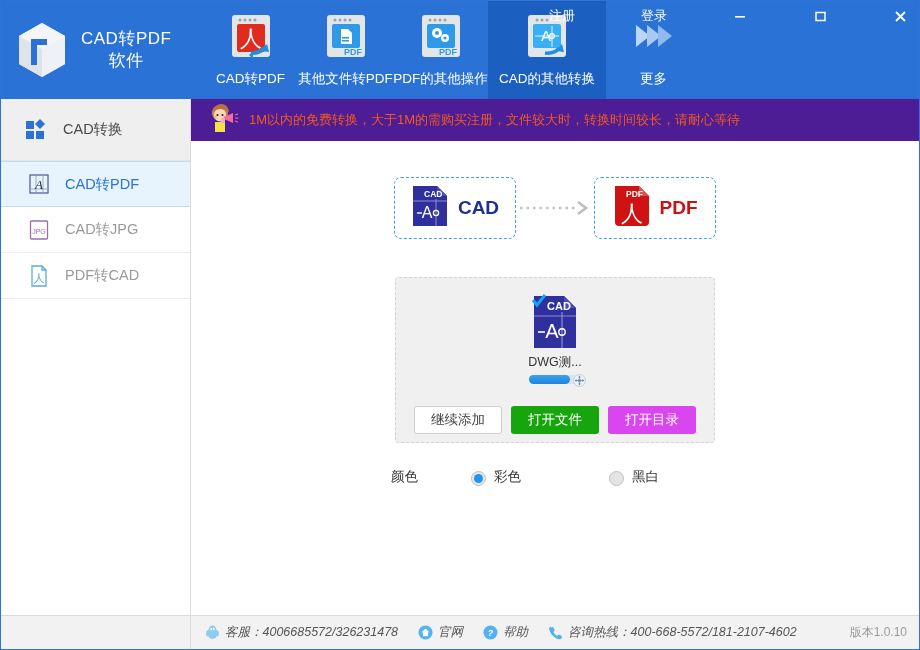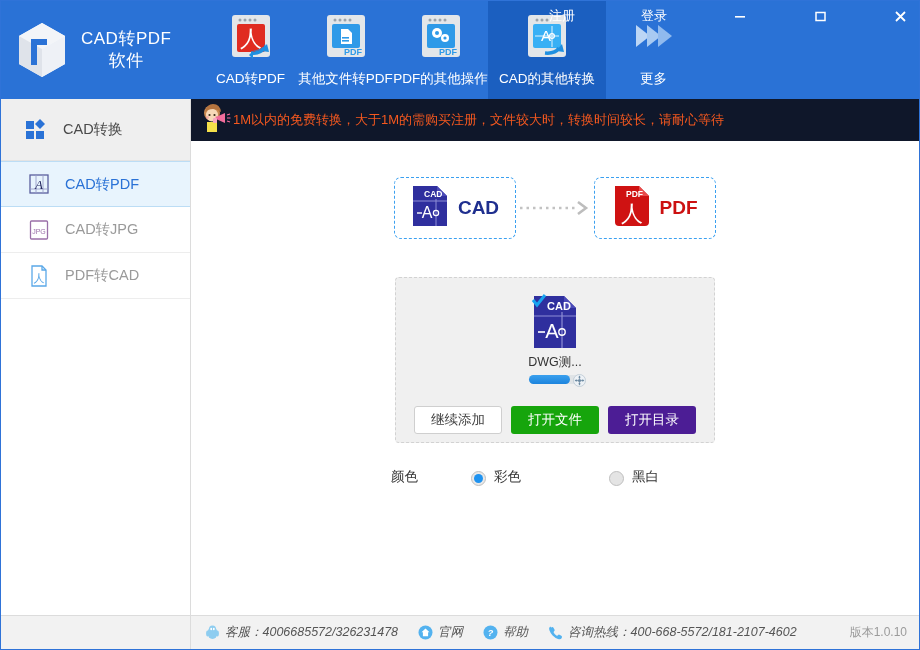--- a/index.html
+++ b/index.html
@@ -123,23 +123,24 @@
 
   
   .main {
     flex: 1 1 auto;
     background: #ffffff;
     display: flex; flex-direction: column;
     min-width: 0;
   }
   .notice {
     height: 42px; flex: 0 0 42px;
-    background: #0f172a;
+    background: #4c1d95;
     display: flex; align-items: center;
-    padding-left: 8px;
+    padding-left: 16px;
+    gap: 8px;
   }
   .notice-text {
     color: #f4581f;
     font-size: 13px;
     white-space: nowrap;
   }
 
   .canvas {
     flex: 1 1 auto;
     position: relative;
@@ -215,21 +216,21 @@
     padding: 0 16px;
     font-size: 13.5px;
     border-radius: 3px;
     display: flex; align-items: center; justify-content: center;
     cursor: pointer;
     border: 1px solid transparent;
     white-space: nowrap;
   }
   .btn.ghost { background: #ffffff; color: #444444; border-color: #cfcfcf; }
   .btn.green { background: #16a50c; color: #ffffff; }
-  .btn.blue  { background: #4c1d95; color: #ffffff; }
+  .btn.blue  { background: #d946ef; color: #ffffff; }
 
   
   .opt-row {
     display: flex; align-items: center;
     margin: 25px 0 0 0;
     padding-left: 200px;
     font-size: 13.5px;
     color: #333333;
   }
   .opt-label { width: 80px; color: #333; }

